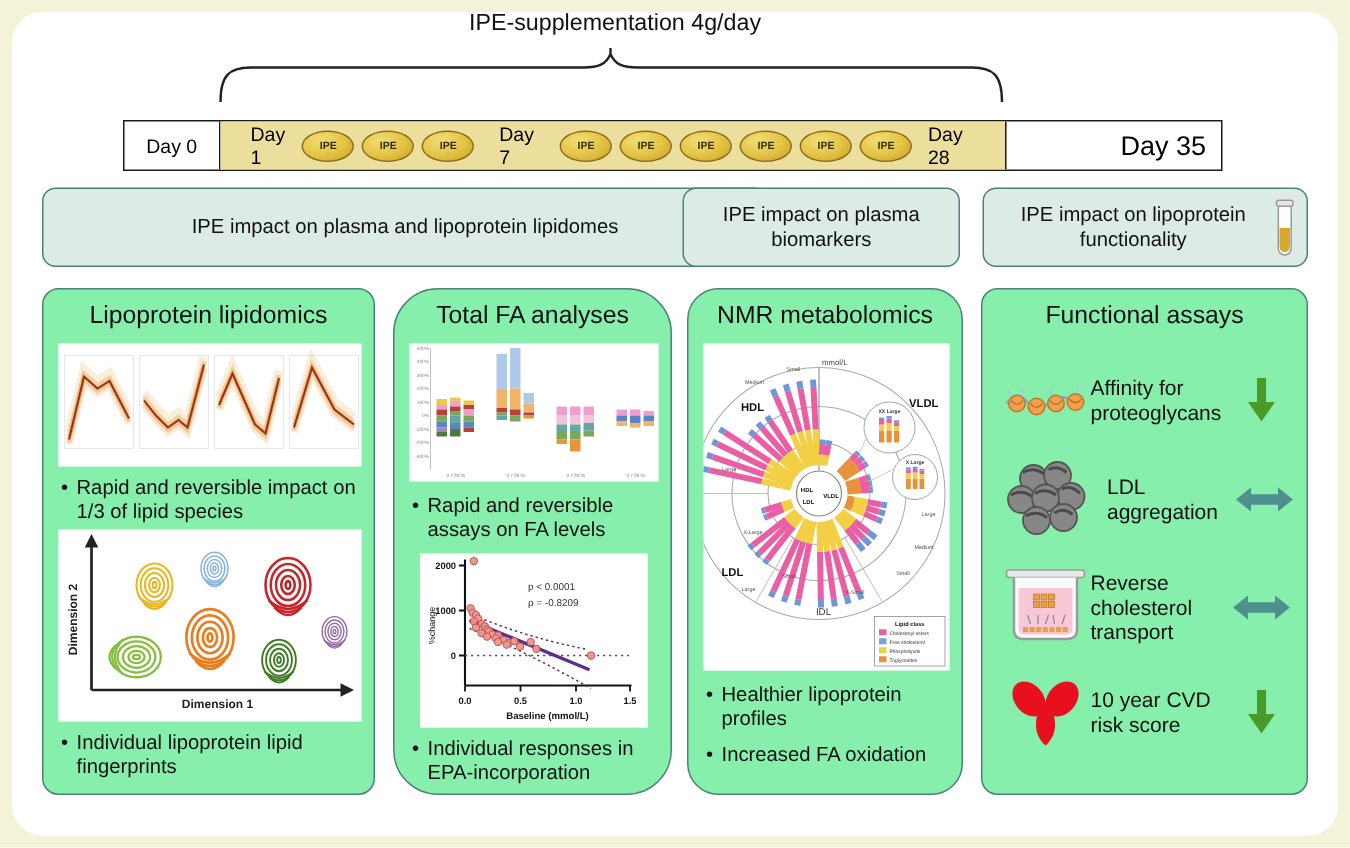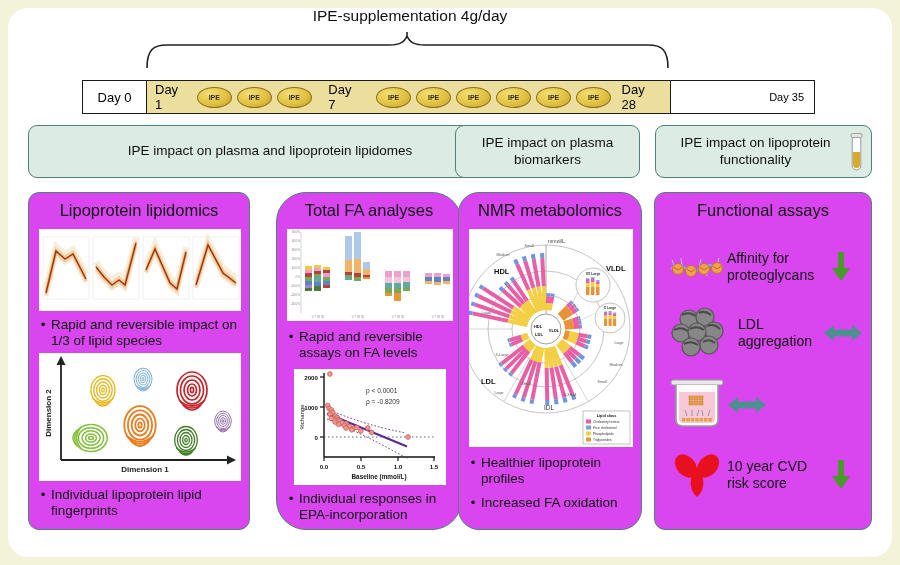--- a/index.html
+++ b/index.html
@@ -3,35 +3,35 @@
 <meta charset="utf-8">
 <style>
   html,body{margin:0;padding:0;background:#fff;}
   .stage{position:relative;width:900px;height:565px;background:#f3f3da;font-family:"Liberation Sans",sans-serif;overflow:hidden;}
   .inner{position:absolute;left:8px;top:8px;right:8px;bottom:8px;background:#ffffff;border-radius:20px;}
   .title{position:absolute;left:150px;top:7px;width:520px;text-align:center;font-size:15.5px;color:#111;}
   .brace{position:absolute;left:145px;top:30px;}
   
   .timeline{position:absolute;left:82px;top:80px;width:731px;height:32px;display:flex;border:1.6px solid #1a1a1a;background:#fff;}
   .tl-day0{width:63px;border-right:1.6px solid #1a1a1a;display:flex;align-items:center;justify-content:center;font-size:13px;}
-  .tl-mid{width:524px;border-right:1.6px solid #1a1a1a;background:#ecdf9e;display:flex;align-items:center;padding:0 8px;box-sizing:border-box;font-size:13px;}
-  .tl-end{flex:1;display:flex;align-items:center;justify-content:flex-end;padding-right:10px;font-size:11px;}
+  .tl-mid{width:524px;border-right:1.6px solid #1a1a1a;background:#ecdf9e;display:flex;align-items:center;padding:0 20px;box-sizing:border-box;font-size:13px;}
+  .tl-end{flex:1;display:flex;align-items:center;justify-content:flex-end;padding-right:10px;font-size:18px;}
   .pill{width:33px;height:19px;border-radius:50%;flex:none;
         background:radial-gradient(ellipse at 35% 30%,#f3dd74 0%,#e2c242 55%,#c59f24 100%);
         border:1.4px solid #8d6e1b;display:flex;align-items:center;justify-content:center;
         font-size:7px;font-weight:bold;color:#33300e;margin:0 2.5px;}
   .tl-lbl1{margin-right:6px;} .tl-lbl7{margin:0 12px 0 14px;} .tl-lbl28{margin-left:8px;}
   
   .gbox{position:absolute;top:125px;height:53px;background:#dcebe4;border:1.6px solid #4d8278;border-radius:9px;
         display:flex;align-items:center;justify-content:center;text-align:center;font-size:13.5px;color:#111;box-sizing:border-box;line-height:1.25;}
   .gbox1{left:28px;width:484px;align-items:center;} .gbox2{left:455px;width:185px;padding:4px 10px;} .gbox3{left:655px;width:217px;padding:0 26px 0 10px;}
   .tube{position:absolute;right:7px;top:6px;}
   
-  .panel{position:absolute;top:192px;height:338px;background:#d946ef;border:1.6px solid #4d8278;border-radius:11px;box-sizing:border-box;}
-  .p1{left:28px;width:222px;} .p2{left:276px;width:186px;border-radius:30px;} .p3{left:458px;width:184px;border-radius:21px;} .p4{left:654px;width:218px;padding-left:36px;}
+  .panel{position:absolute;top:192px;height:338px;background:#86efac;border:1.6px solid #4d8278;border-radius:11px;box-sizing:border-box;}
+  .p1{left:28px;width:222px;} .p2{left:262px;width:186px;border-radius:30px;} .p3{left:458px;width:184px;border-radius:21px;} .p4{left:654px;width:218px;padding-left:36px;}
   .ptitle{position:absolute;top:8px;left:0;right:0;text-align:center;font-size:16.5px;color:#111;}
   .chartbox{position:absolute;background:#fff;}
   .bullet{position:absolute;display:flex;font-size:13.5px;line-height:1.18;color:#111;}
   .bullet .dot{width:16px;flex:none;text-align:center;}
   .bullet .btxt{flex:1;}
   
   .fa-row{position:absolute;left:12px;width:194px;display:flex;align-items:center;}
   .fa-icon{width:60px;flex:none;display:flex;justify-content:center;}
   .fa-label{flex:1;font-size:14px;line-height:1.18;color:#111;}
   .fa-arrow{width:40px;flex:none;display:flex;justify-content:center;}
@@ -689,20 +689,21 @@
             <rect x="13" y="40" width="3.4" height="3.4"></rect>
               <rect x="17.4" y="40" width="3.4" height="3.4"></rect>
               <rect x="21.8" y="40" width="3.4" height="3.4"></rect>
             <rect x="26.2" y="40" width="3.4" height="3.4"></rect>
               <rect x="30.6" y="40" width="3.4" height="3.4"></rect>
               <rect x="35" y="40" width="3.4" height="3.4"></rect>
             <rect x="39.4" y="40" width="3.4" height="3.4"></rect>
           </g>
         </svg>
       </div>
+      <div class="fa-label">Reverse cholesterol transport</div>
       <div class="fa-arrow">
         <svg width="38" height="20" viewBox="0 0 38 20">
           <polygon points="0,10 10,2 10,6.5 28,6.5 28,2 38,10 28,18 28,13.5 10,13.5 10,18" fill="#4e8f8f"></polygon>
         </svg>
       </div>
     </div>
 
     <div class="fa-row" style="top:254px;height:56px;">
       <div class="fa-icon">
         <svg width="56" height="50" viewBox="0 0 56 50">

